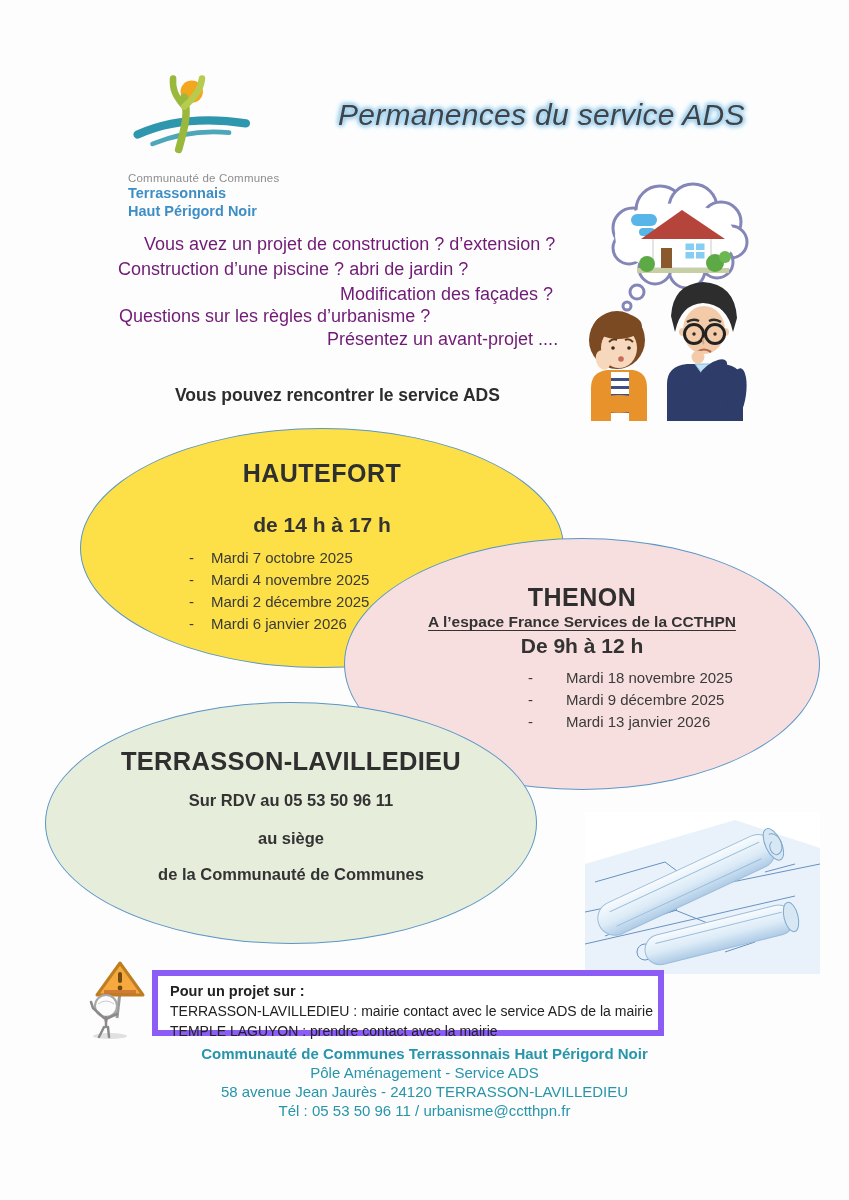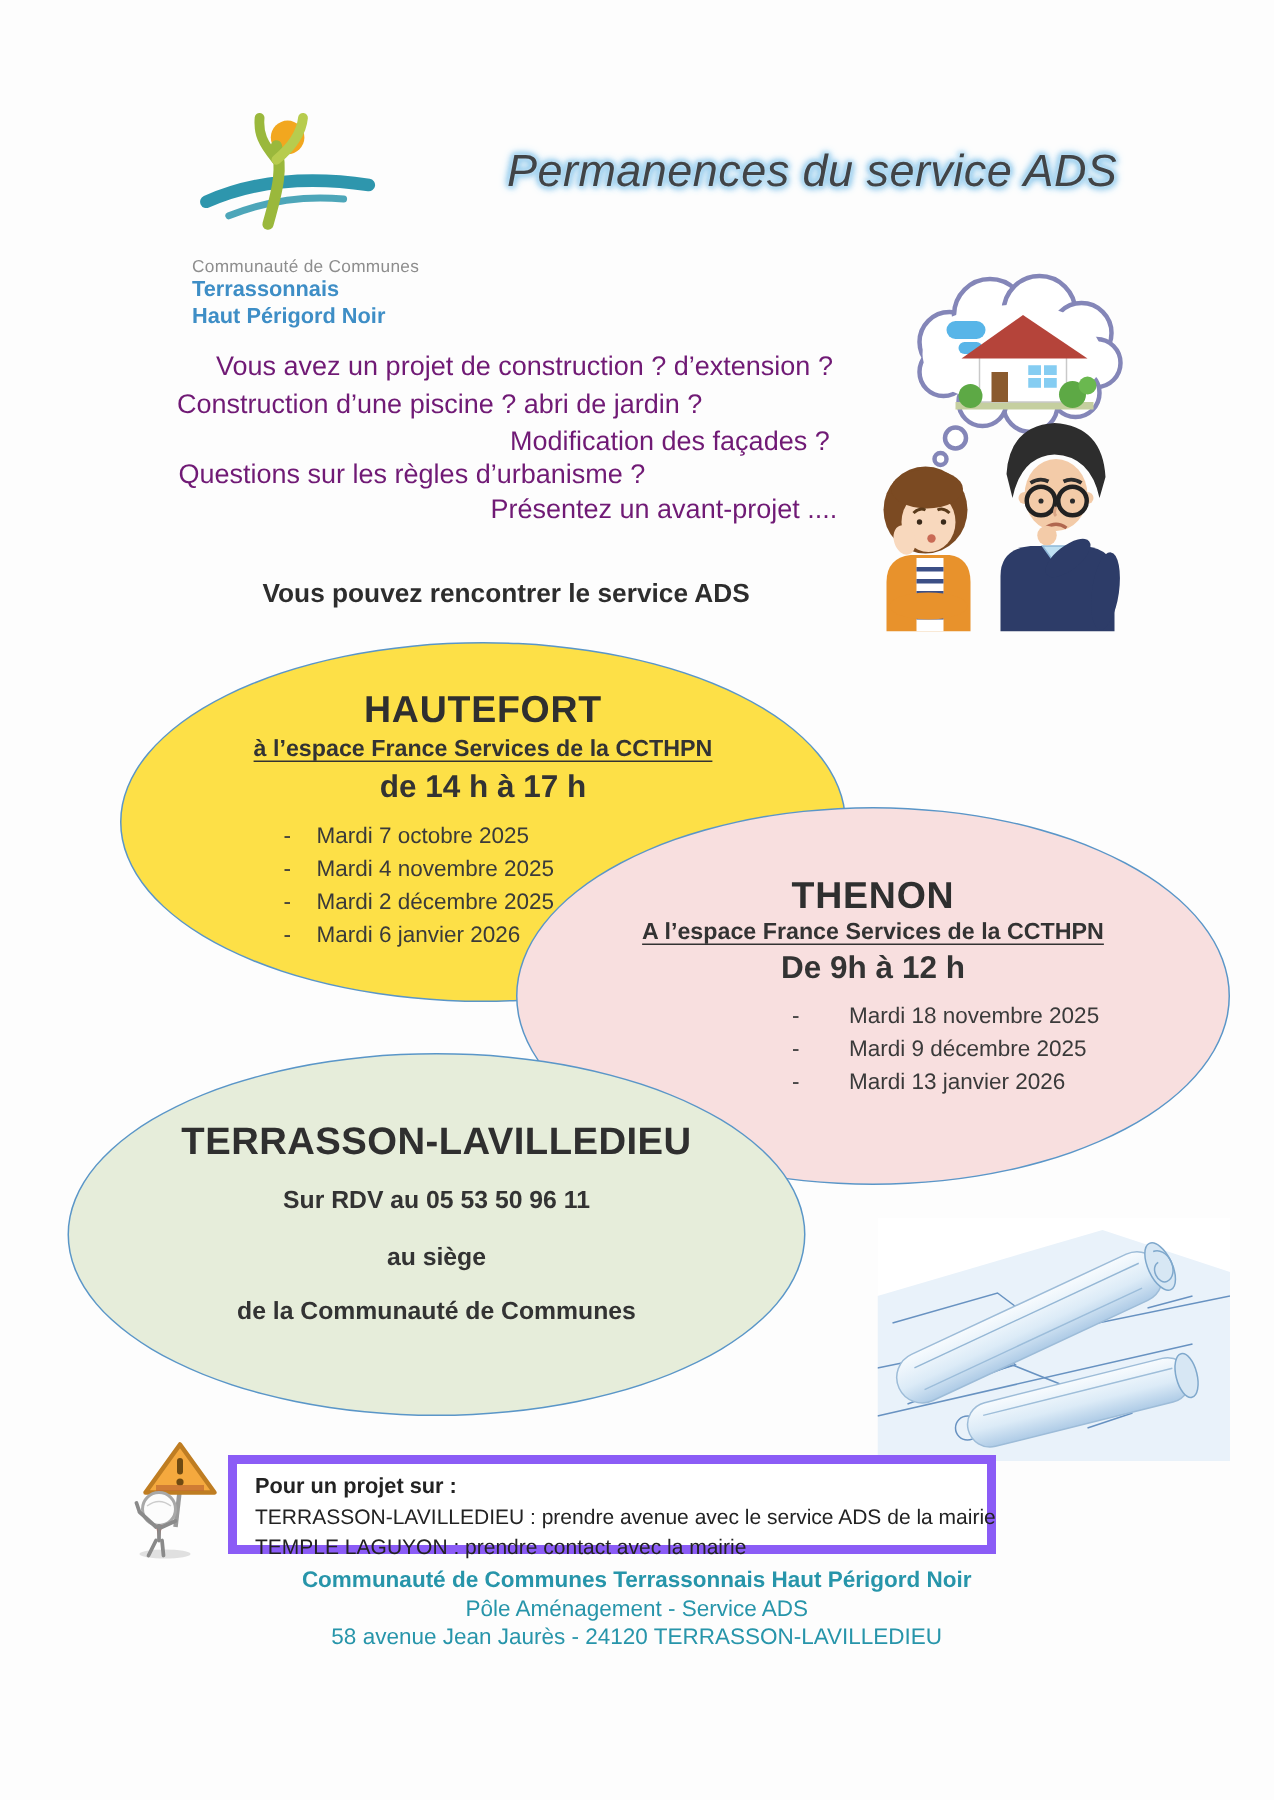--- a/index.html
+++ b/index.html
@@ -193,21 +193,20 @@
       <ellipse cx="137" cy="196" rx="18" ry="8" fill="#2d3c68" transform="rotate(-38 137 196)"></ellipse>
       <circle cx="123" cy="181" r="6.5" fill="#f3cba8"></circle>
       <ellipse cx="162" cy="218" rx="9" ry="26" fill="#2d3c68" transform="rotate(8 162 218)"></ellipse>
     </g>
   </svg>
 
   <div class="meet">Vous pouvez rencontrer le service ADS</div>
 
   <div class="bubble hautefort">
     <div class="e-title">HAUTEFORT</div>
-    <div class="e-place">à l’espace France Services de la CCTHPN</div>
     <div class="e-hours">de 14 h à 17 h</div>
     <div class="dates">
       <div class="date-row">
           <span>Mardi 7 octobre 2025</span>
         </div>
       <div class="date-row">
           <span>Mardi 4 novembre 2025</span>
         </div>
       <div class="date-row">
           <span>Mardi 2 décembre 2025</span>
@@ -285,23 +284,24 @@
     <rect x="24" y="30" width="32" height="4" fill="#c06a30" opacity="0.7"></rect>
     <circle cx="26" cy="46" r="11" fill="#fcfcfc" stroke="#a8a8a8" stroke-width="2"></circle>
     <path d="M18,44 q8,-6 16,0" stroke="#cccccc" fill="none"></path>
     <path d="M24,57 l4,0 l-2,11 z" fill="#c0392b"></path>
     <path d="M26,57 L26,67 M26,59 L37,54 M24,58 L13,48 M13,48 L11,42" stroke="#8a8a8a" stroke-width="2.5" fill="none" stroke-linecap="round"></path>
     <path d="M24,67 L19,77 M28,67 L29,77" stroke="#8a8a8a" stroke-width="2.5" stroke-linecap="round"></path>
   </svg>
 
   <div class="notice-box">
     <div class="notice-head">Pour un projet sur :</div>
-    <div class="notice-line">TERRASSON-LAVILLEDIEU : prendre avenue avec le service ADS de la mairie</div>
+    <div class="notice-line">TERRASSON-LAVILLEDIEU : mairie contact avec le service ADS de la mairie</div>
     <div class="notice-line">TEMPLE LAGUYON : prendre contact avec la mairie</div>
   </div>
 
   <div class="footer">
     <div class="f1">Communauté de Communes Terrassonnais Haut Périgord Noir</div>
     <div>Pôle Aménagement - Service ADS</div>
     <div>58 avenue Jean Jaurès - 24120 TERRASSON-LAVILLEDIEU</div>
+    <div>Tél : 05 53 50 96 11 / urbanisme@cctthpn.fr</div>
   </div>
 
 </div>
 
 </body></html>

